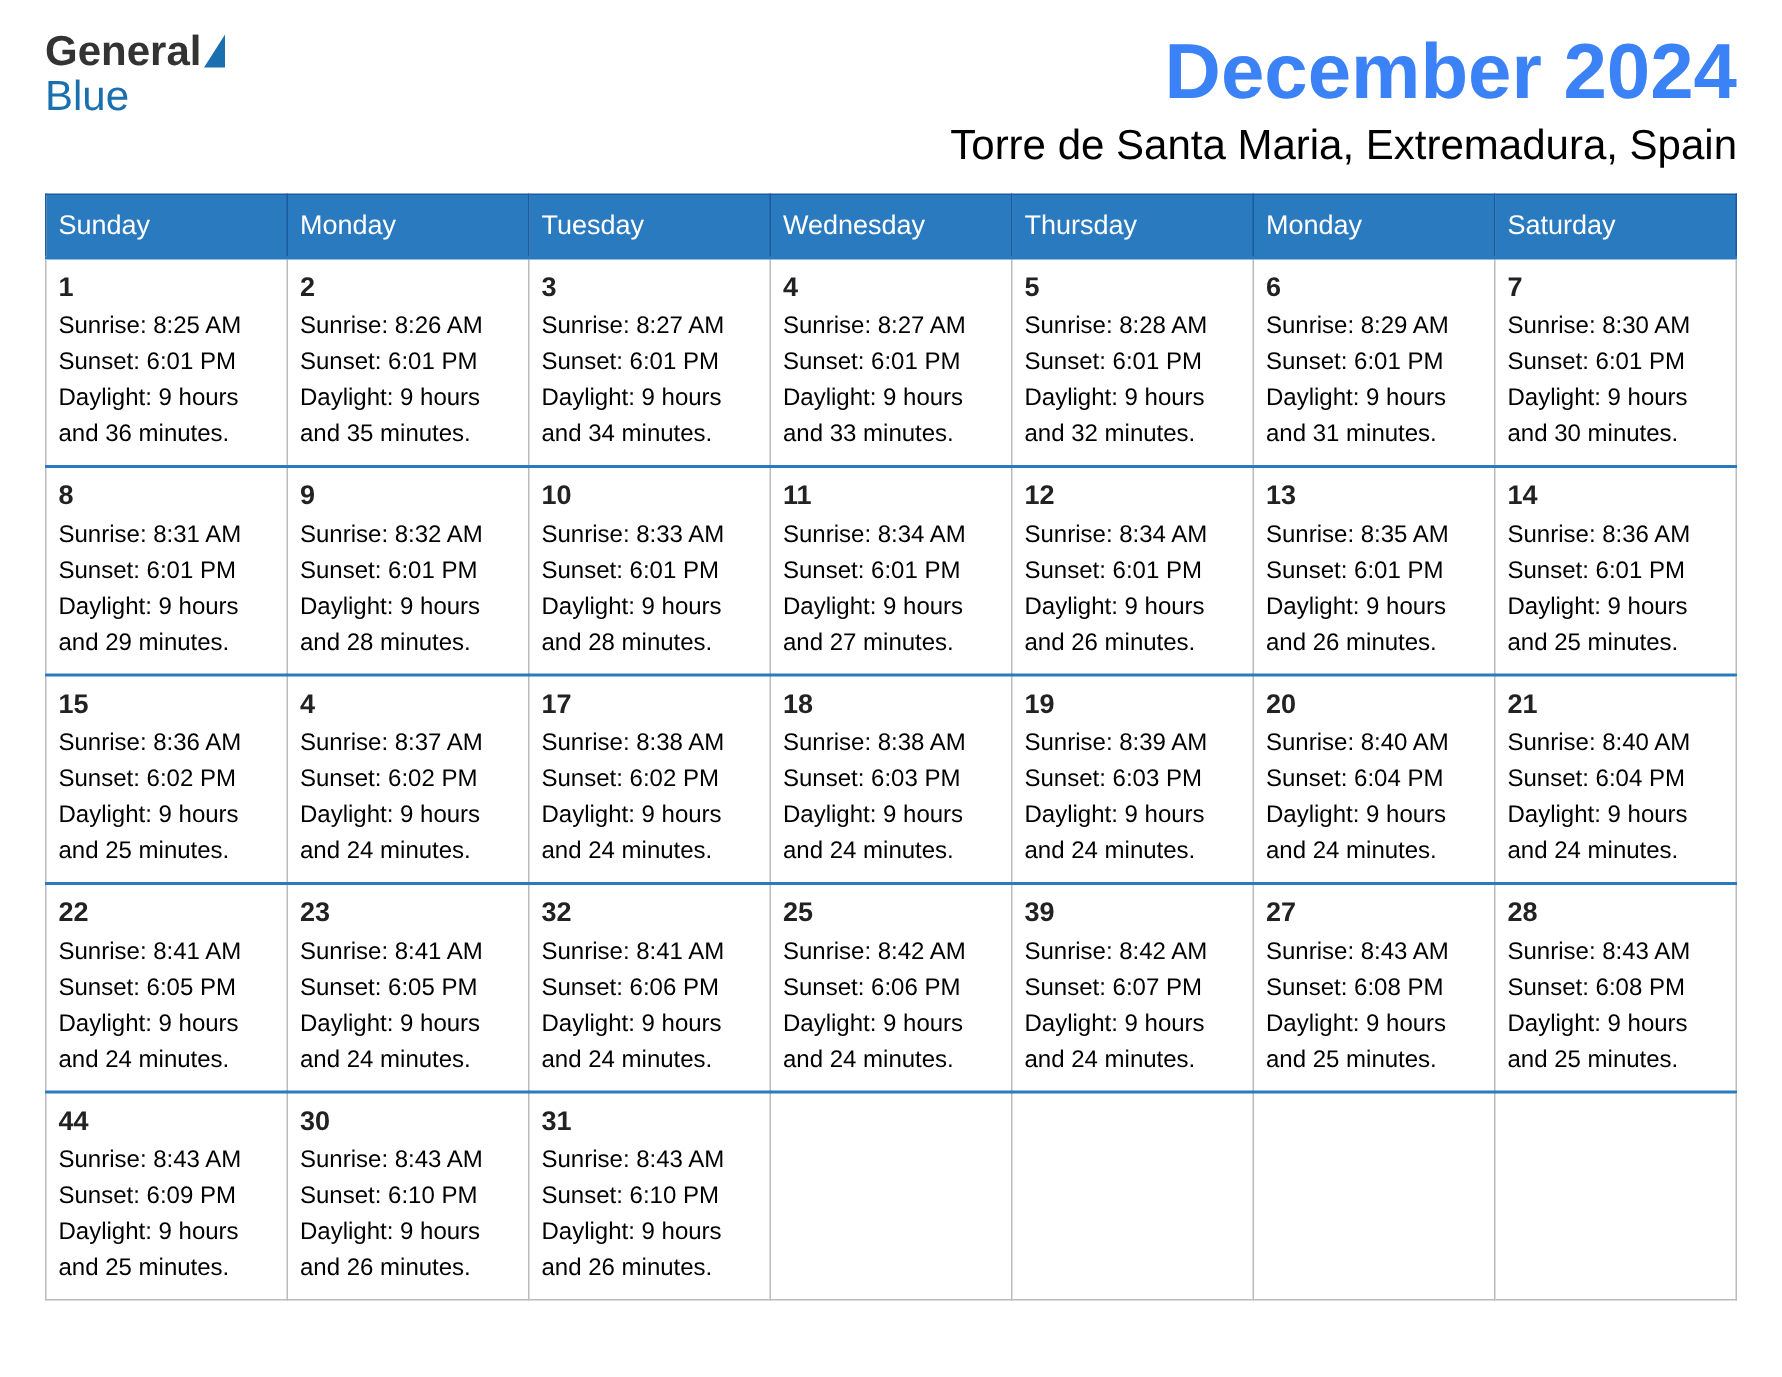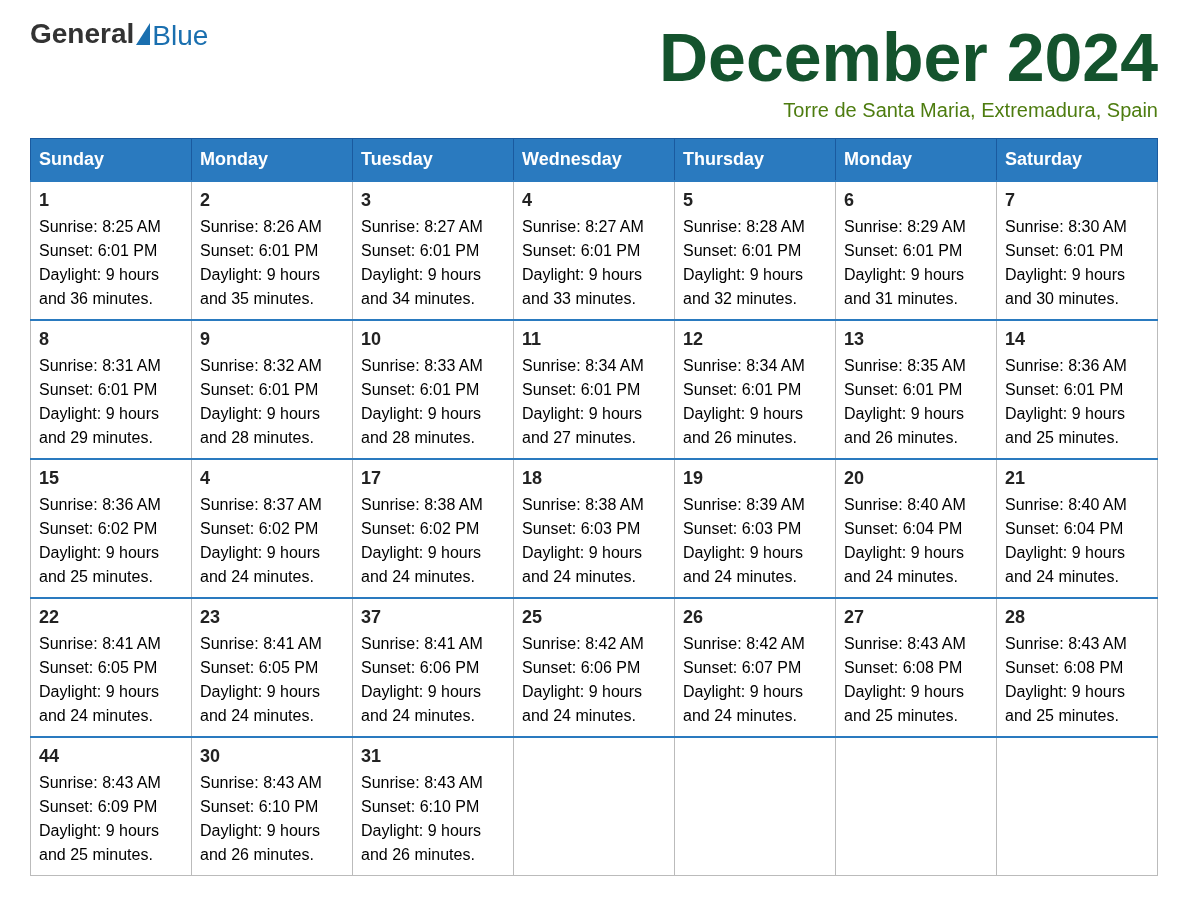--- a/index.html
+++ b/index.html
@@ -11,21 +11,21 @@
       min-height: 918px;
     }
     .header {
       display: flex;
       justify-content: space-between;
       align-items: flex-start;
       margin-bottom: 16px;
     }
     .logo {
       display: flex;
-      flex-direction: row;
+      flex-direction: column;
       align-items: flex-start;
     }
     .logo-top {
       display: flex;
       align-items: center;
       font-size: 28px;
       font-weight: bold;
       color: #333;
       line-height: 1;
     }
@@ -40,41 +40,41 @@
     }
     .logo-blue {
       color: #1a6faf;
       font-size: 28px;
       font-weight: normal;
     }
     .title-section {
       text-align: right;
     }
     .month-title {
-      font-size: 68px;
+      font-size: 52px;
       font-weight: bold;
-      color: #14532d;
+      color: #3b82f6;
       line-height: 1.1;
     }
     .location-title {
-      font-size: 20px;
-      color: #4d7c0f;
+      font-size: 28px;
+      color: #000000;
       margin-top: 4px;
     }
     .calendar {
       width: 100%;
       border-collapse: collapse;
       border: 1px solid #aaa;
     }
     .calendar th {
       background-color: #2a7abf;
       color: #fff;
       padding: 10px 8px;
       font-size: 18px;
-      font-weight: bold;
+      font-weight: normal;
       text-align: left;
       border: 1px solid #1a5a9f;
     }
     .calendar td {
       vertical-align: top;
       padding: 8px 8px;
       border: 1px solid #bbb;
       width: calc(100% / 7);
       min-height: 100px;
     }
@@ -222,29 +222,29 @@
       <tr>
         <td>
           <div class="day-number">22</div>
           <div class="day-info">Sunrise: 8:41 AM<br>Sunset: 6:05 PM<br>Daylight: 9 hours<br>and 24 minutes.</div>
         </td>
         <td>
           <div class="day-number">23</div>
           <div class="day-info">Sunrise: 8:41 AM<br>Sunset: 6:05 PM<br>Daylight: 9 hours<br>and 24 minutes.</div>
         </td>
         <td>
-          <div class="day-number">37</div>
+          <div class="day-number">32</div>
           <div class="day-info">Sunrise: 8:41 AM<br>Sunset: 6:06 PM<br>Daylight: 9 hours<br>and 24 minutes.</div>
         </td>
         <td>
           <div class="day-number">25</div>
           <div class="day-info">Sunrise: 8:42 AM<br>Sunset: 6:06 PM<br>Daylight: 9 hours<br>and 24 minutes.</div>
         </td>
         <td>
-          <div class="day-number">26</div>
+          <div class="day-number">39</div>
           <div class="day-info">Sunrise: 8:42 AM<br>Sunset: 6:07 PM<br>Daylight: 9 hours<br>and 24 minutes.</div>
         </td>
         <td>
           <div class="day-number">27</div>
           <div class="day-info">Sunrise: 8:43 AM<br>Sunset: 6:08 PM<br>Daylight: 9 hours<br>and 25 minutes.</div>
         </td>
         <td>
           <div class="day-number">28</div>
           <div class="day-info">Sunrise: 8:43 AM<br>Sunset: 6:08 PM<br>Daylight: 9 hours<br>and 25 minutes.</div>
         </td>

